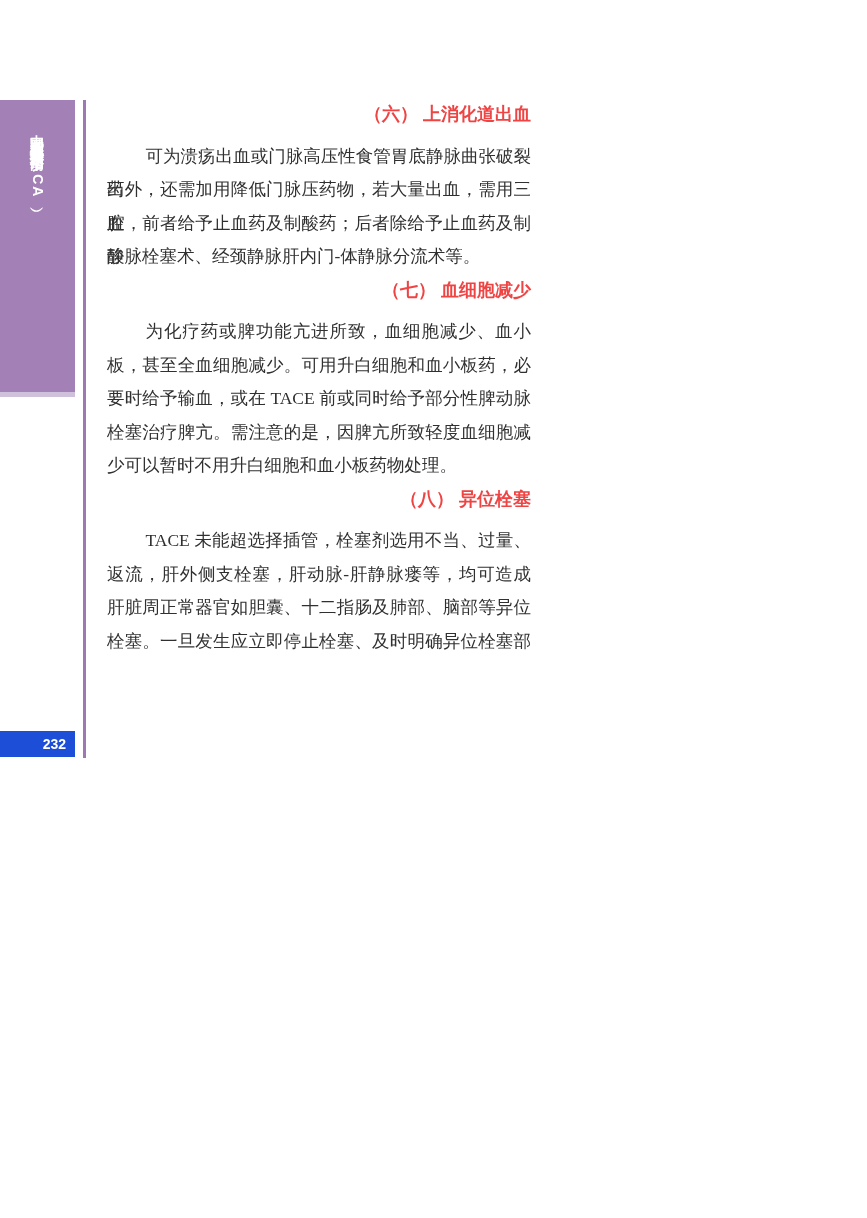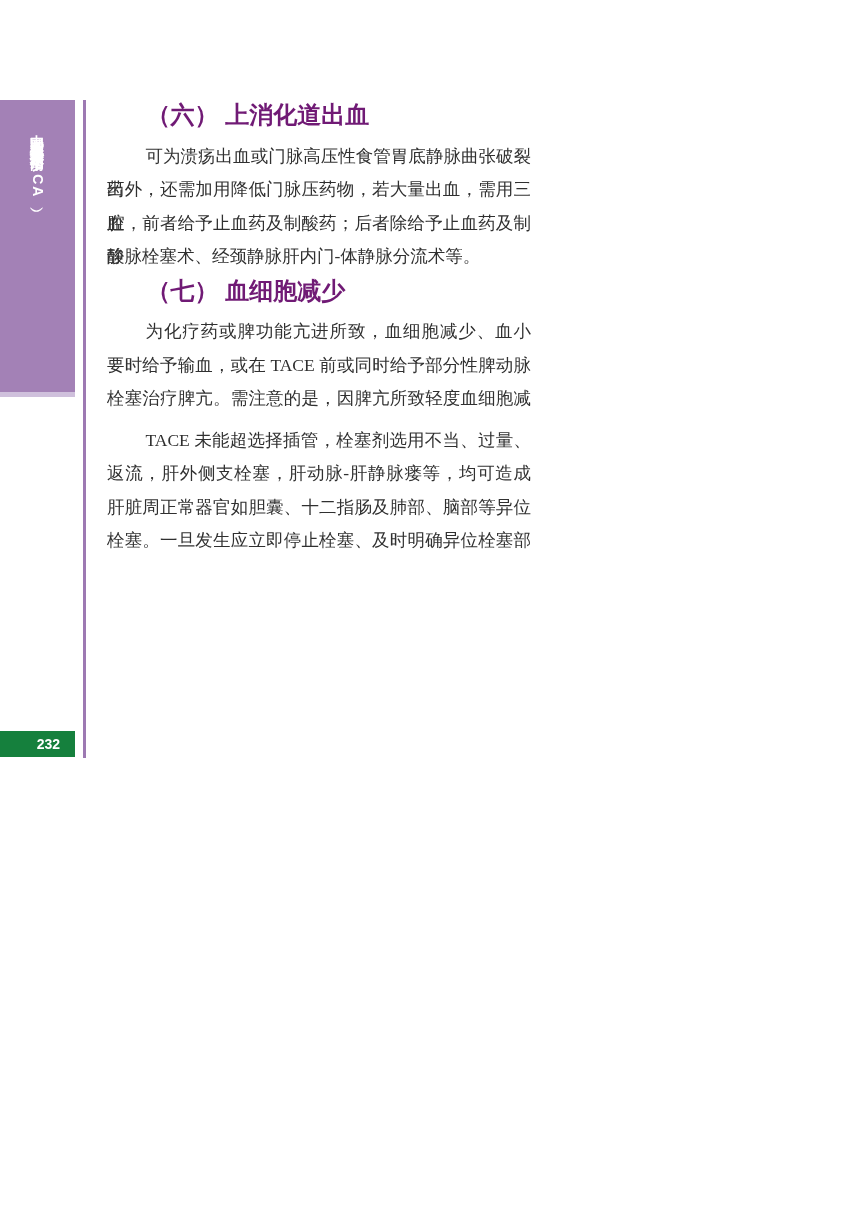--- a/index.html
+++ b/index.html
@@ -57,23 +57,23 @@
     background: #9d79b2;
   }
 
   
   .page-number-badge {
     position: absolute;
     left: 0;
     top: 731px;
     width: 75px;
     height: 26px;
-    background: #15803d;
+    background: #1d4ed8;
     box-sizing: border-box;
-    padding-right: 15px;
+    padding-right: 9px;
     text-align: right;
     line-height: 26px;
     color: #ffffff;
     font-family: "Liberation Sans", "DejaVu Sans", sans-serif;
     font-weight: bold;
     font-size: 14px;
   }
 
   
   .page-content {
@@ -94,26 +94,26 @@
   }
   .line.fill {
     white-space: normal;
     text-align-last: justify;
   }
   .line.indent {
     text-indent: 2.2em;
     margin-top: 8px;
   }
   .line.heading {
-    color: #701a75;
+    color: #ef4444;
     font-weight: bold;
     font-family: "Liberation Sans", "DejaVu Sans", sans-serif;
-    font-size: 24px;
+    font-size: 18px;
     text-indent: 1.65em;
-    text-align: left;
+    text-align: right;
     text-align-last: auto;
   }
 </style>
 </head>
 <body>
 
 <div class="page">
 
   <div class="sidebar-banner">
     <span class="sidebar-banner-text">中国肿瘤整合诊治技术指南（CACA）</span>
@@ -127,21 +127,24 @@
   </div>
 
   <div class="page-content">
       <div class="line heading">（六） 上消化道出血</div>
       <div class="line fill indent">可为溃疡出血或门脉高压性食管胃底静脉曲张破裂出</div>
       <div class="line fill">药外，还需加用降低门脉压药物，若大量出血，需用三腔</div>
       <div class="line fill">血，前者给予止血药及制酸药；后者除给予止血药及制酸</div>
       <div class="line">静脉栓塞术、经颈静脉肝内门-体静脉分流术等。</div>
       <div class="line heading">（七） 血细胞减少</div>
       <div class="line fill indent">为化疗药或脾功能亢进所致，血细胞减少、血小</div>
+      <div class="line fill">板，甚至全血细胞减少。可用升白细胞和血小板药，必</div>
       <div class="line fill">要时给予输血，或在 TACE 前或同时给予部分性脾动脉</div>
       <div class="line fill">栓塞治疗脾亢。需注意的是，因脾亢所致轻度血细胞减</div>
+      <div class="line">少可以暂时不用升白细胞和血小板药物处理。</div>
+      <div class="line heading">（八） 异位栓塞</div>
       <div class="line fill indent">TACE 未能超选择插管，栓塞剂选用不当、过量、</div>
       <div class="line fill">返流，肝外侧支栓塞，肝动脉-肝静脉瘘等，均可造成</div>
       <div class="line fill">肝脏周正常器官如胆囊、十二指肠及肺部、脑部等异位</div>
       <div class="line fill">栓塞。一旦发生应立即停止栓塞、及时明确异位栓塞部</div>
     </div>
 
 </div>
 
 </body></html>

